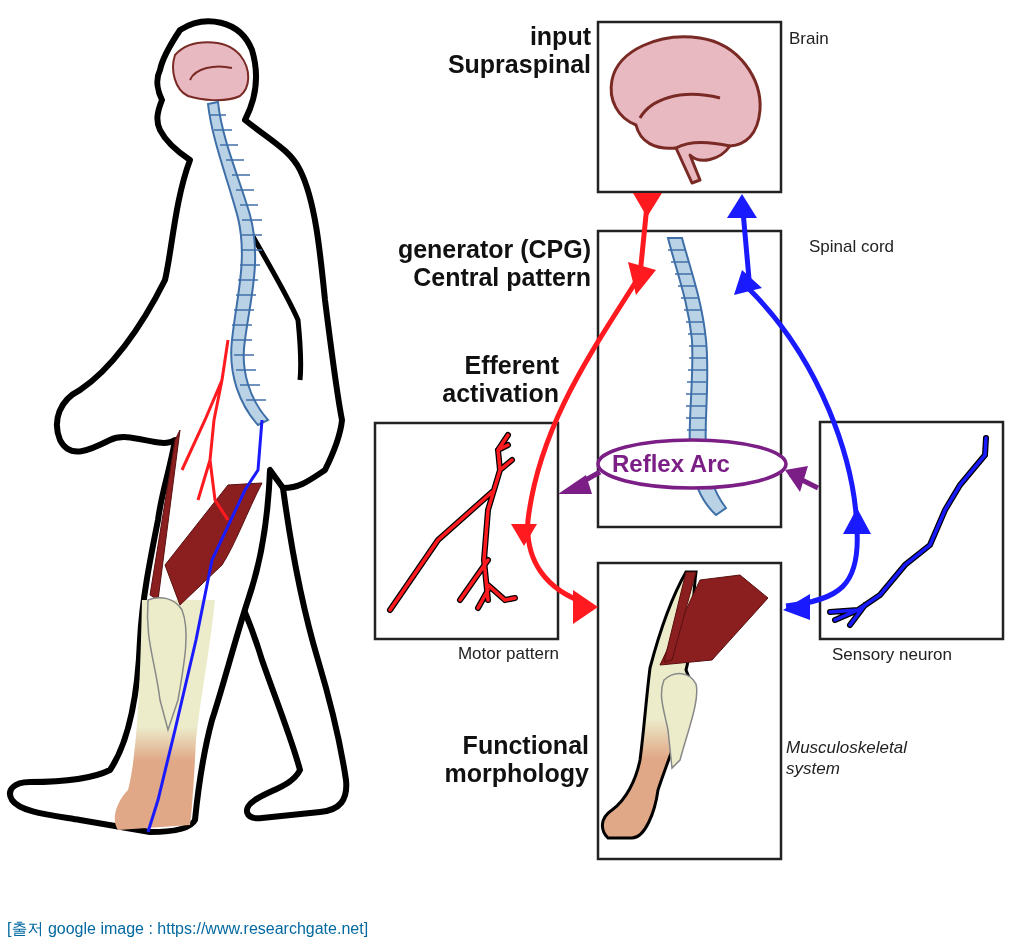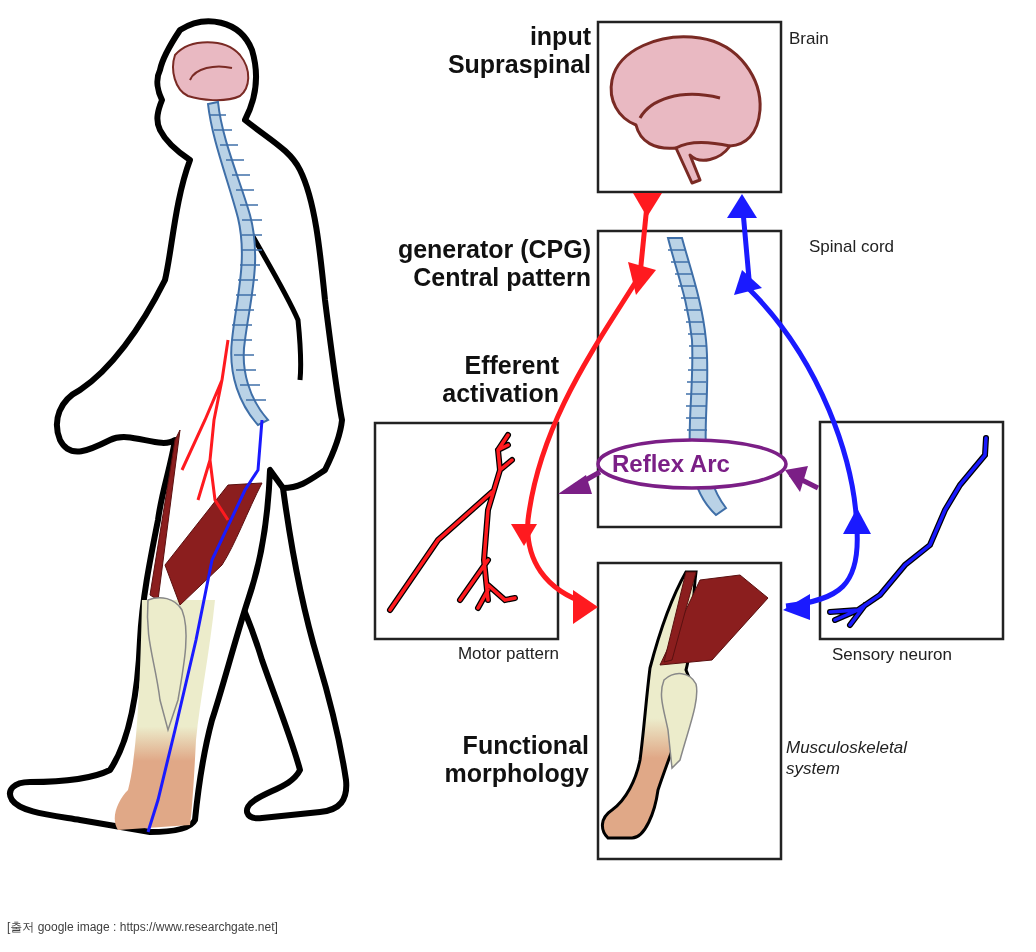--- a/index.html
+++ b/index.html
@@ -4,21 +4,21 @@
 <style>
   html, body { margin: 0; padding: 0; background: #ffffff; }
   body { width: 1036px; height: 952px; position: relative; overflow: hidden;
          font-family: "Liberation Sans", "DejaVu Sans", sans-serif; }
   #diagram { position: absolute; left: 0; top: 0; width: 1036px; height: 880px; }
   .lbl { position: absolute; color: #111; line-height: 1.13; white-space: nowrap; }
   .bold { font-weight: bold; font-size: 25px; }
   .reg { font-size: 17px; color: #222; }
   .right { text-align: right; }
   .center { text-align: right; }
-  #caption { position: absolute; left: 7px; top: 919px; font-size: 12px; color: #404040; white-space: nowrap; }
+  #caption { position: absolute; left: 7px; top: 919px; font-size: 16px; color: #0369a1; white-space: nowrap; }
   #reflex-text { position: absolute; left: 612px; top: 450px; width: 160px; 
                  font-weight: bold; font-size: 24px; color: #7b1f86; }
 </style>
 </head>
 <body>
 
 <svg id="diagram" viewBox="0 0 1036 880" xmlns="http://www.w3.org/2000/svg">
   <defs>
     <linearGradient id="legfade" x1="0" y1="0" x2="0" y2="1">
       <stop offset="0" stop-color="#ececcb"></stop>

